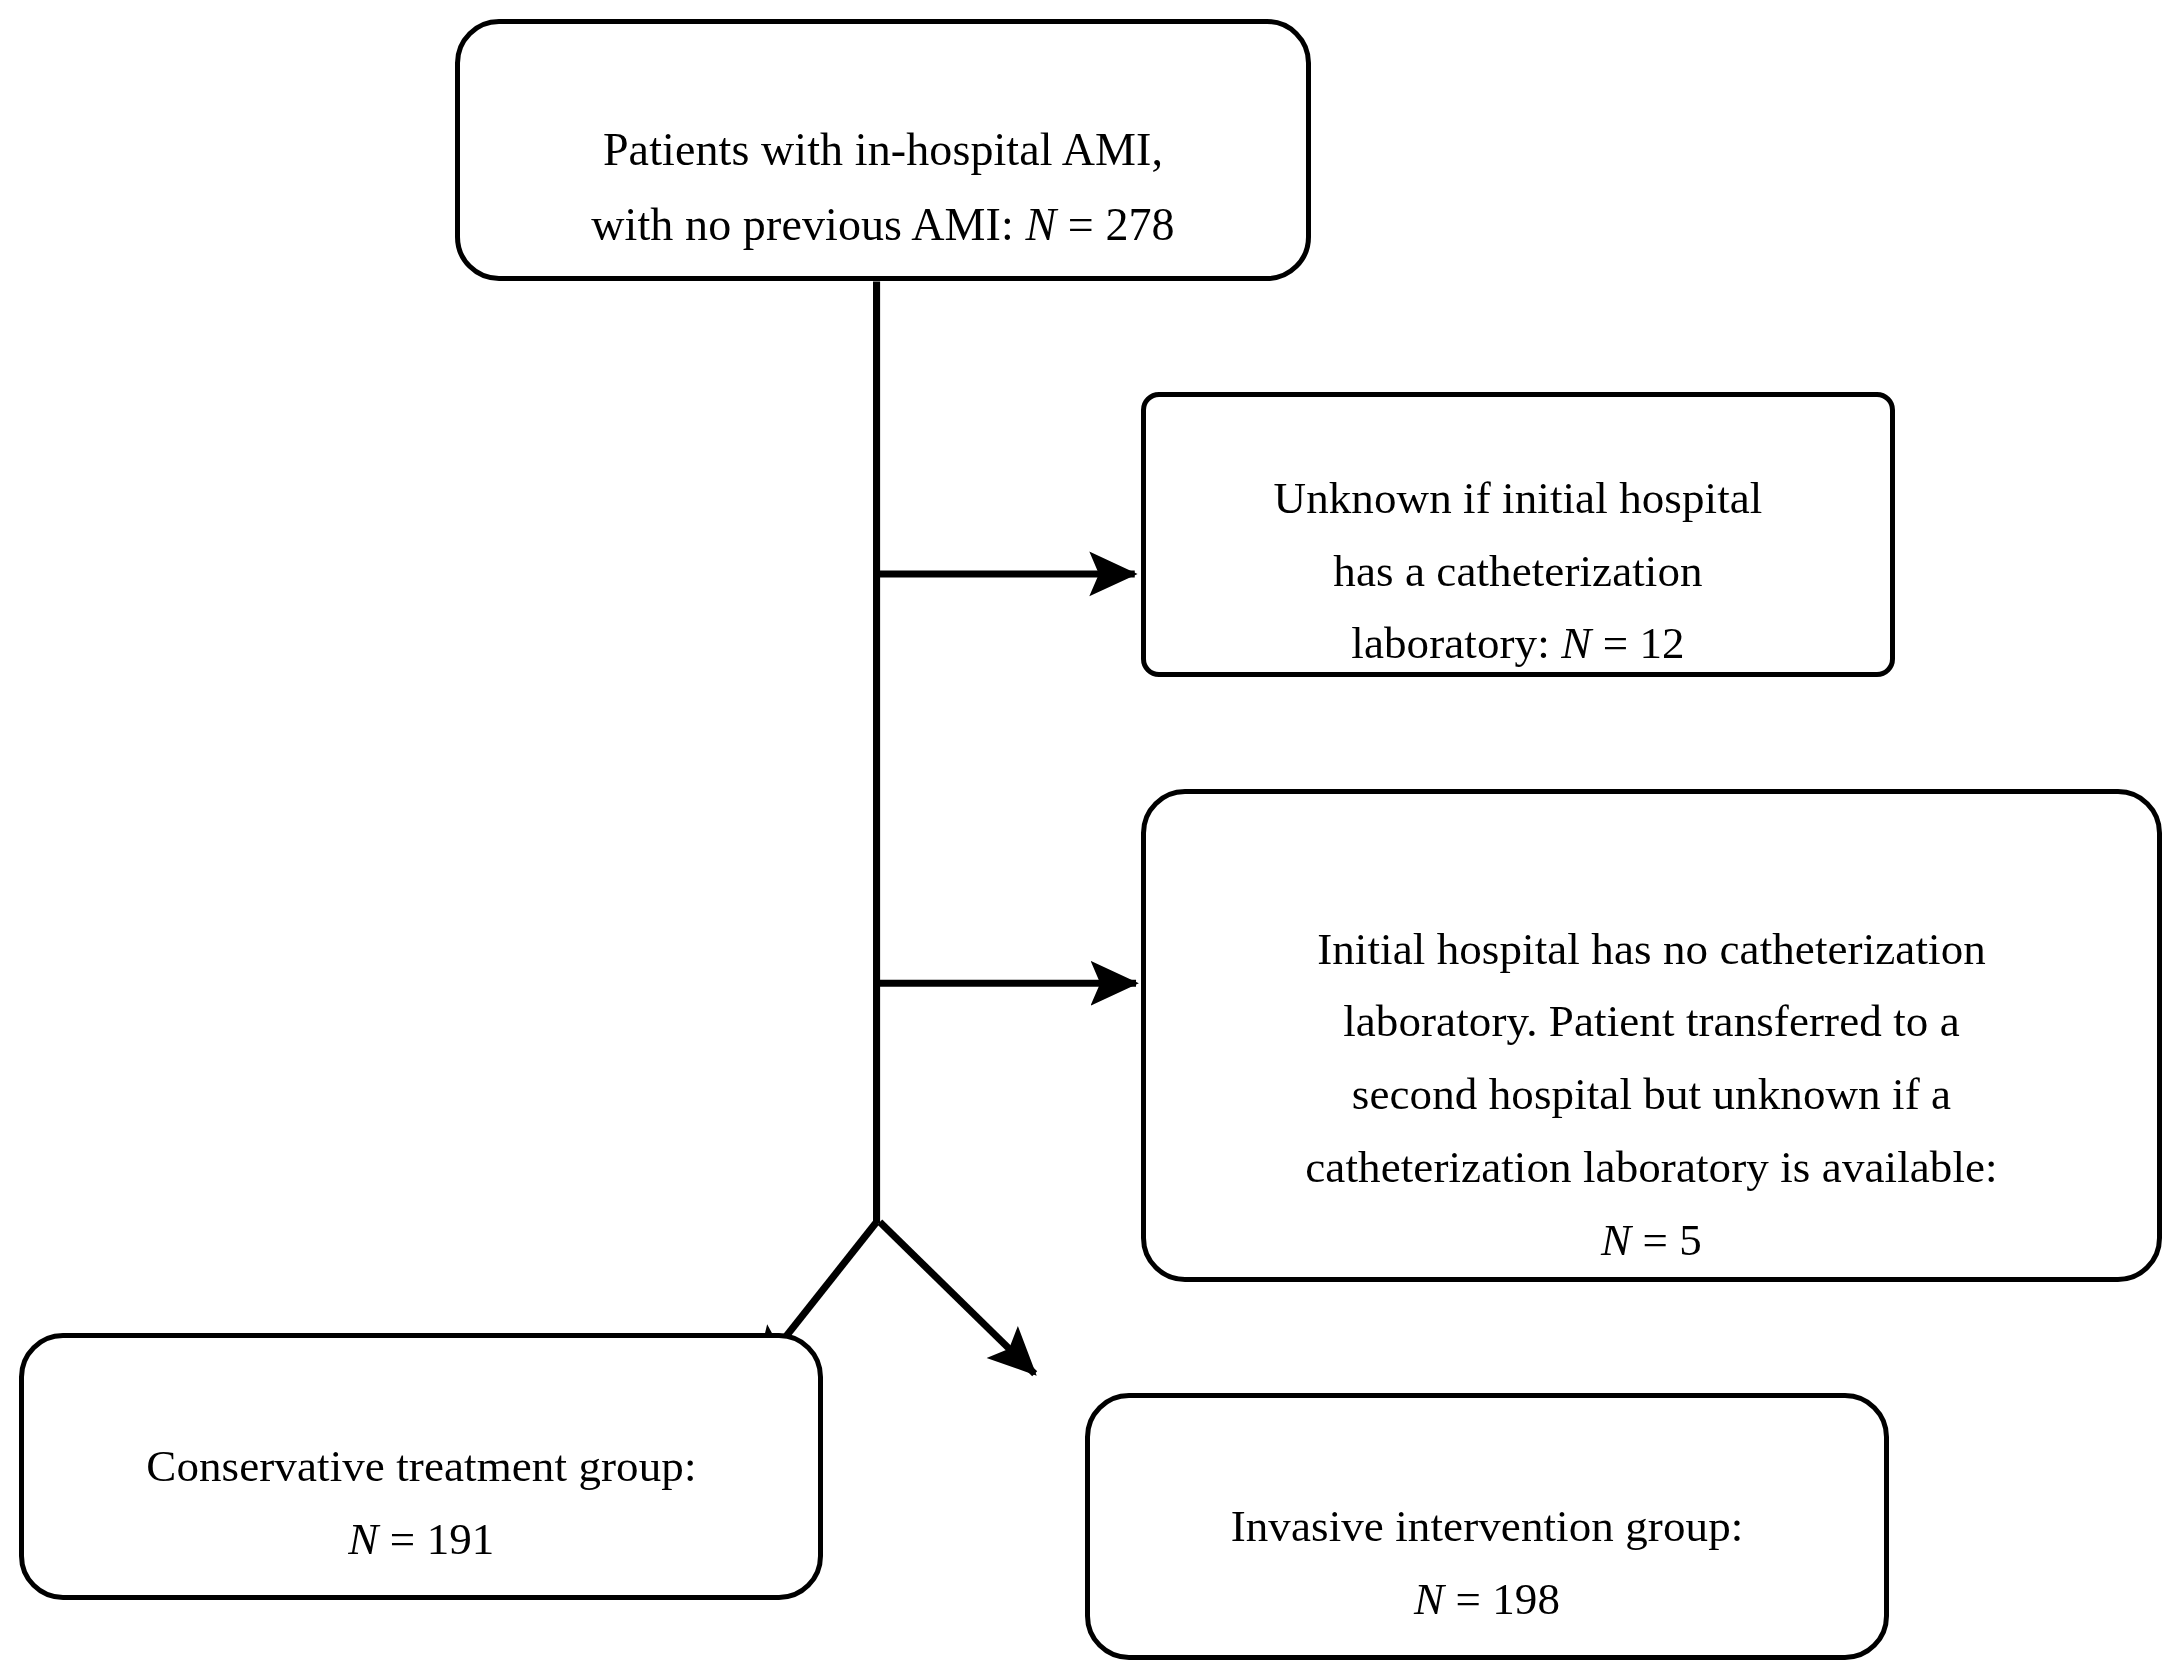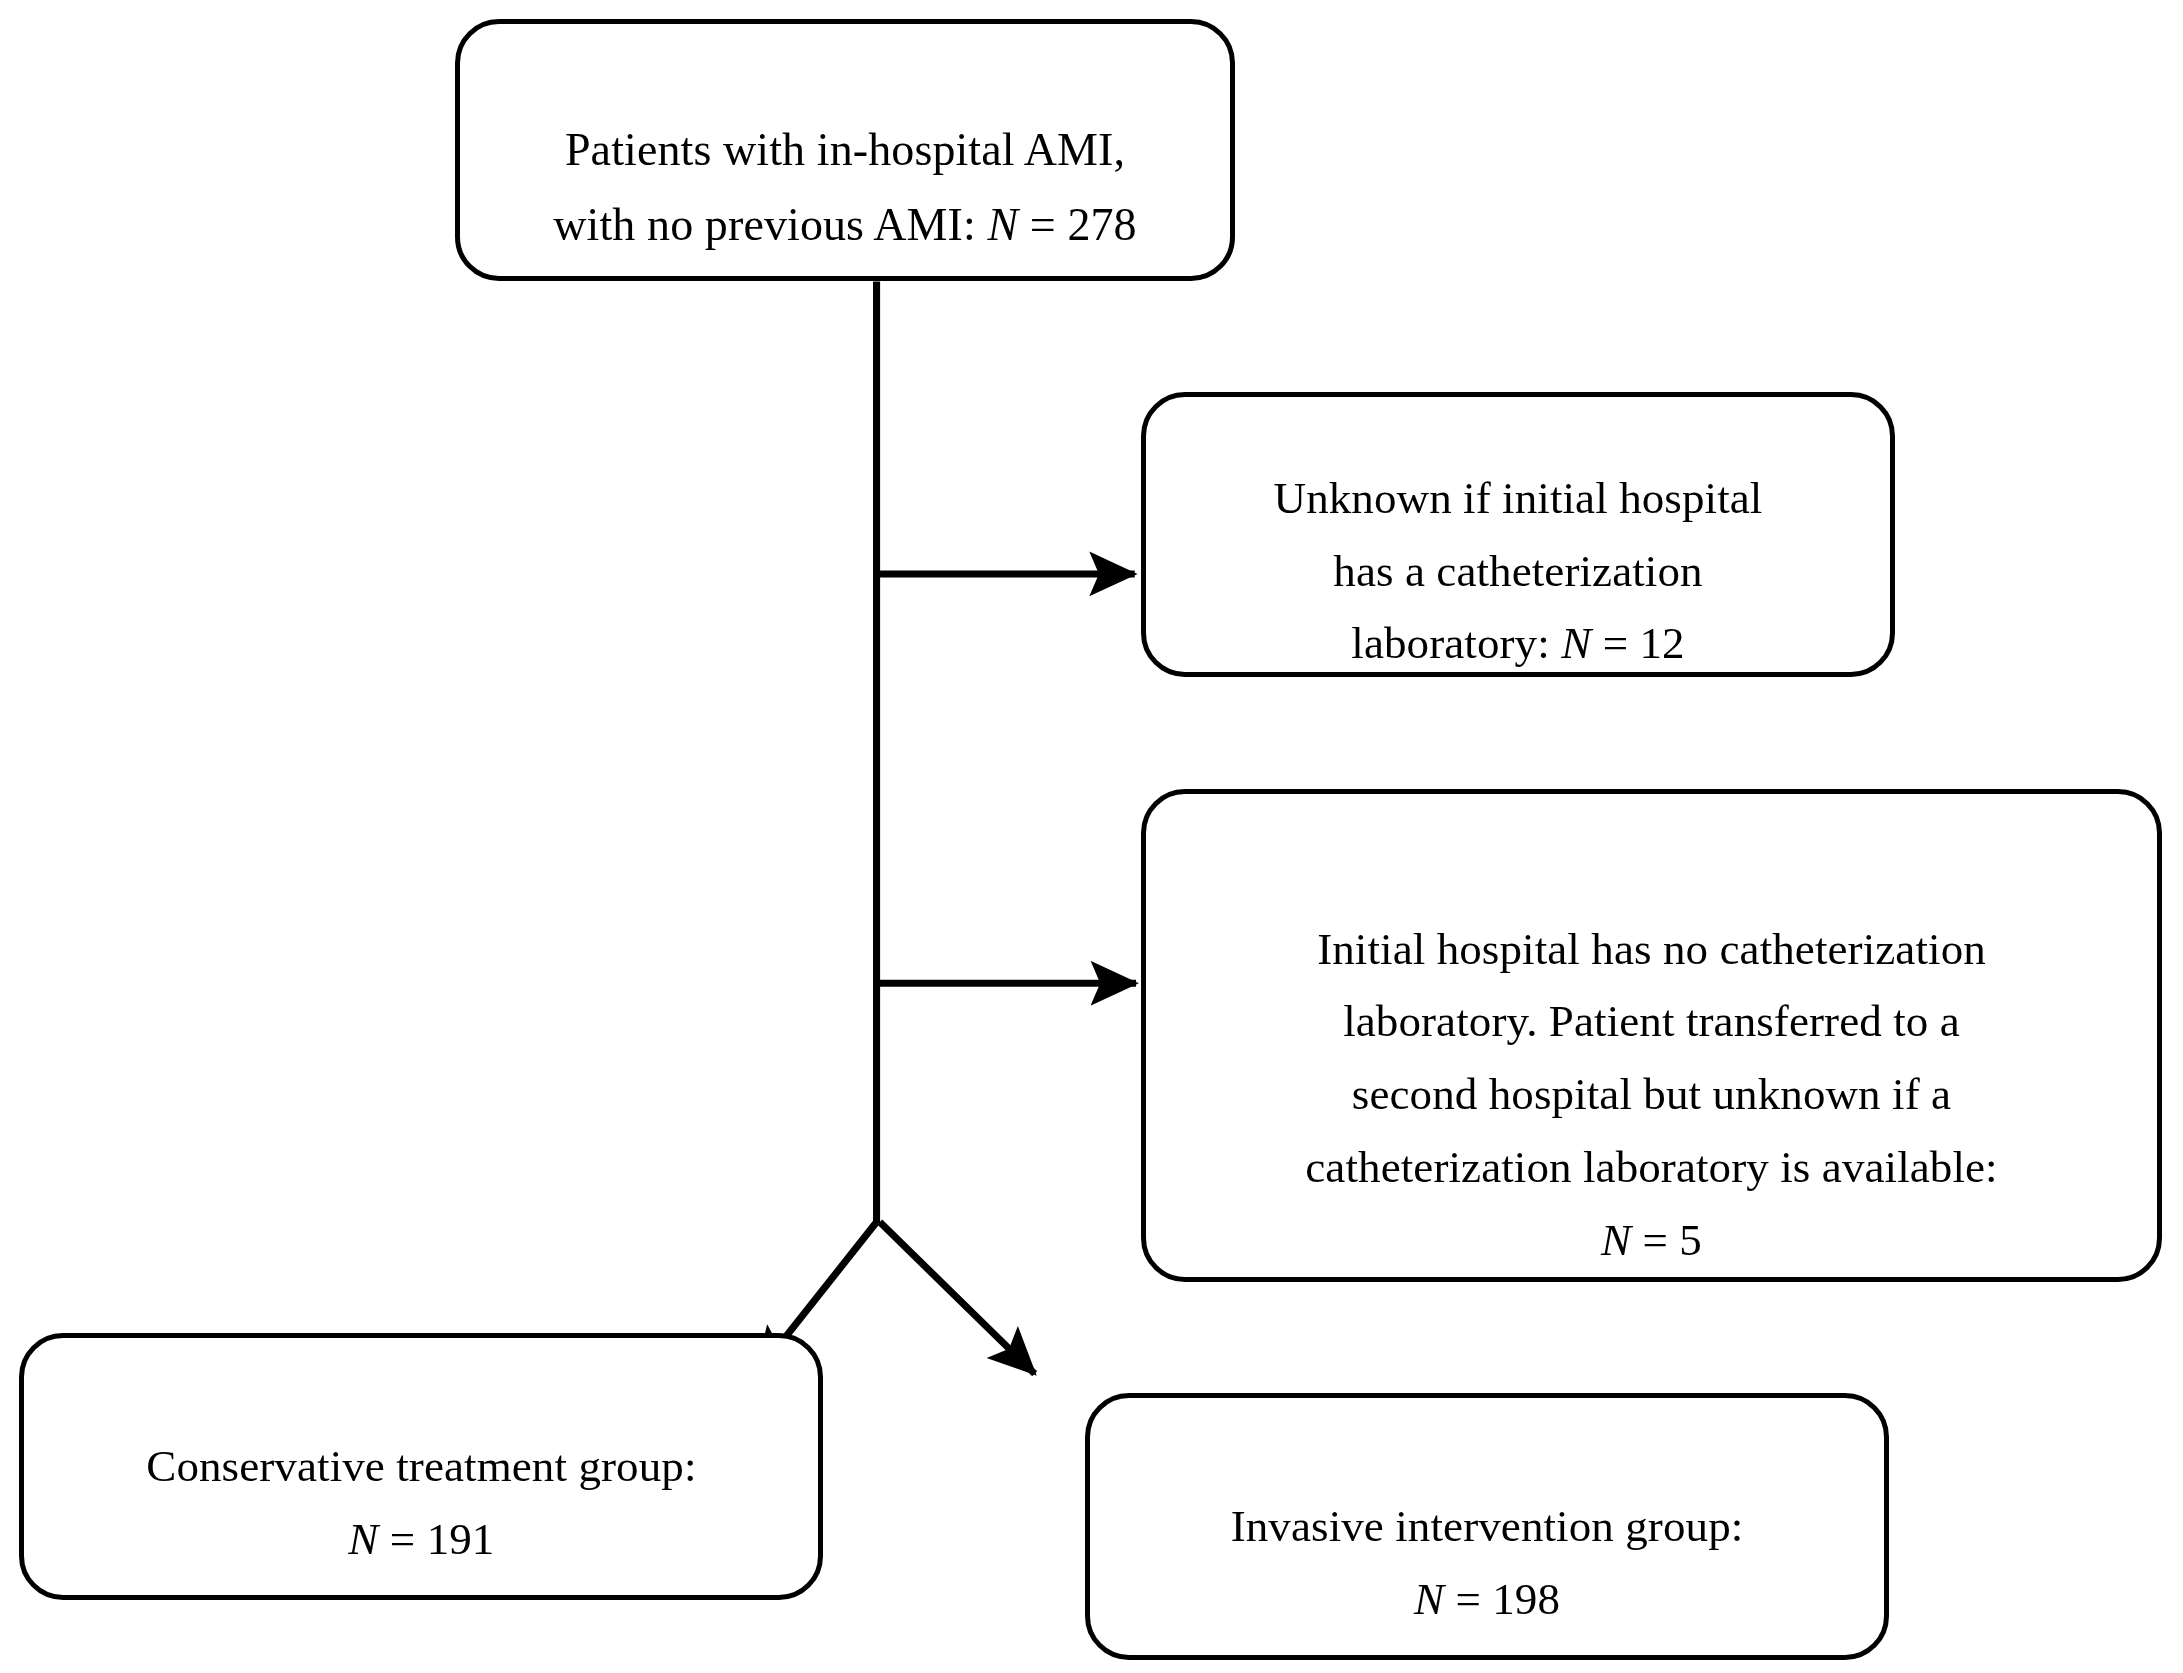--- a/index.html
+++ b/index.html
@@ -43,23 +43,23 @@
     line-height: 1.62;
     color: #000000;
     letter-spacing: 0.1px;
     padding: 0 22px;
     white-space: pre-line;
   }
   .node-text .nvar {
     font-style: italic;
   }
   
-  #node-cohort      { left: 455px;  top: 19.4px;   width: 780px; height: 262px; }
+  #node-cohort      { left: 455px;  top: 19.4px;   width: 856px; height: 262px; }
   #node-cohort .node-text { font-size: 46px; }
-  #node-unknown-cath{ left: 1141px; top: 392px;  width: 754px; height: 285px; }
+  #node-unknown-cath{ left: 1141px; top: 392px;  width: 754px; height: 285px; border-radius: 18px; }
   #node-transferred { left: 1141px; top: 789px; width: 1021px; height: 493px; align-items: flex-end; }
   #node-conservative{ left: 19.4px;   top: 1333px; width: 804px; height: 267px; }
   #node-invasive    { left: 1085px; top: 1393px; width: 804px; height: 267px; justify-content: center; }
 </style>
 </head>
 <body>
 
 <div id="canvas">
 
   <svg id="edge-layer" viewBox="0 0 3382 2593" width="2183" height="1674">

